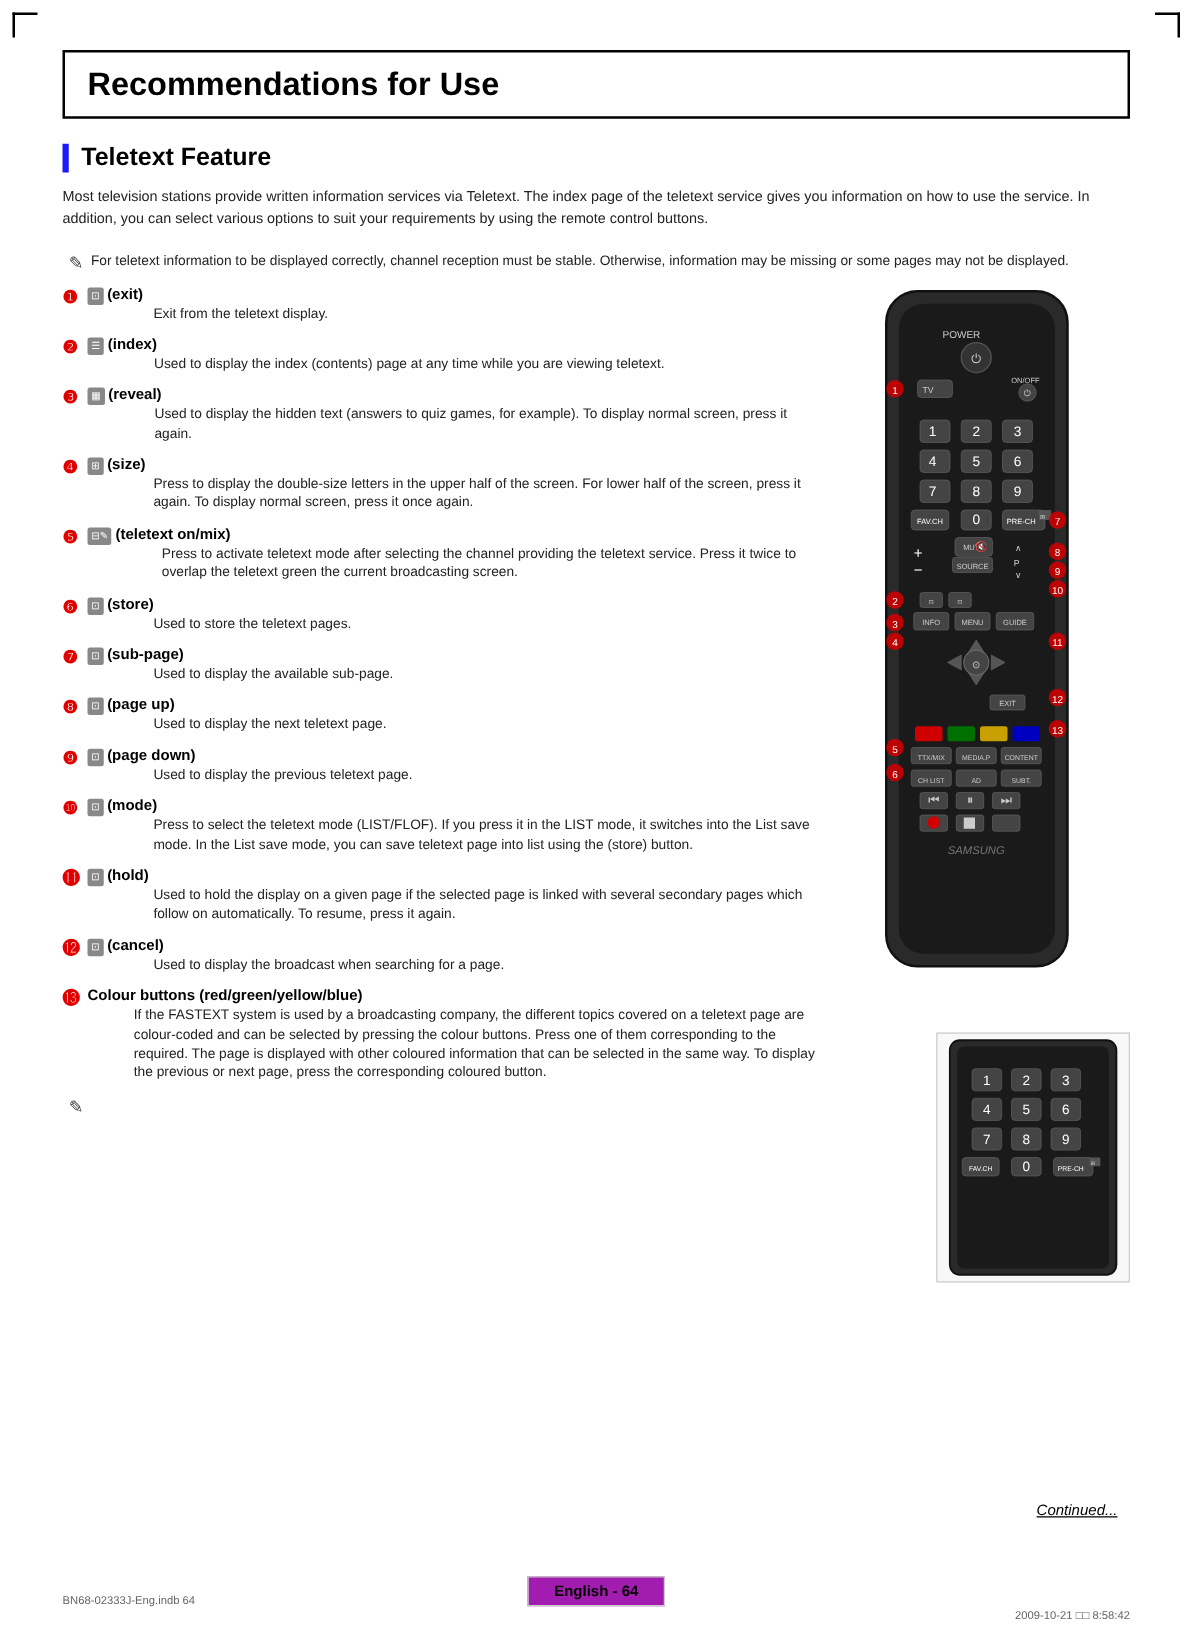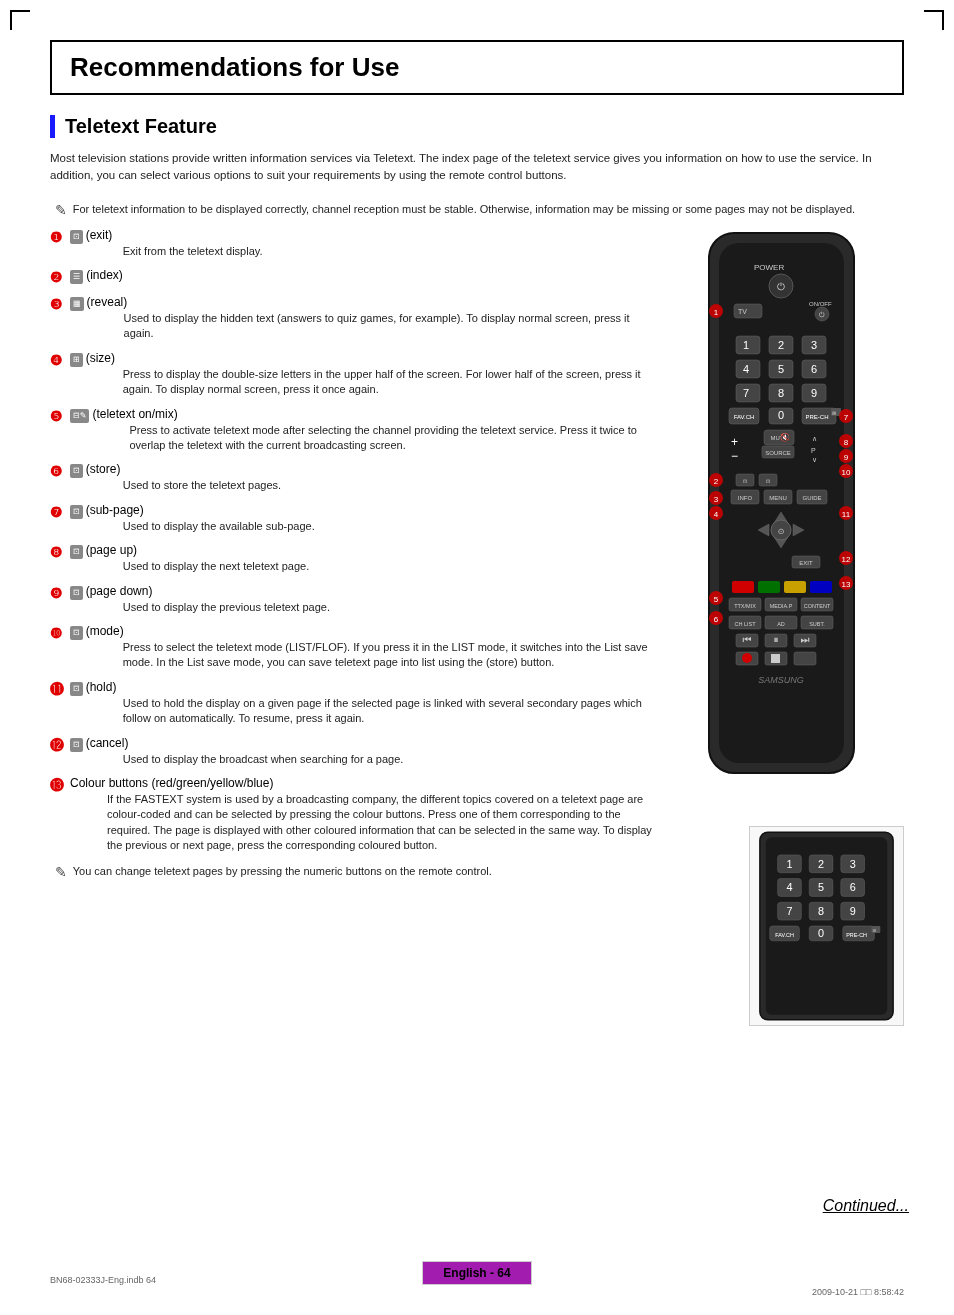--- a/index.html
+++ b/index.html
@@ -128,39 +128,39 @@
       flex-shrink: 0;
       height: 14px;
       line-height: 12px;
       margin-top: 2px;
     }
     .feature-content {
       flex: 1;
     }
     .feature-title {
       font-size: 12px;
-      font-weight: normal;
+      font-weight: bold;
       color: #000;
       margin-bottom: 2px;
     }
     .feature-desc {
       font-size: 11px;
       line-height: 1.4;
       color: #222;
       padding-left: 37px;
     }
 
     
     .continued {
       font-style: italic;
-      font-size: 16px;
+      font-size: 12px;
       color: #000;
       text-decoration: underline;
       position: absolute;
-      right: 45px;
+      right: 60px;
       bottom: 100px;
     }
 
     
     .footer {
       position: absolute;
       bottom: 30px;
       left: 0;
       right: 0;
       display: flex;
@@ -232,20 +232,21 @@
           <div class="feature-title">(exit)</div>
           <div class="feature-desc">Exit from the teletext display.</div>
         </div>
       </div>
 
       <div class="feature-item">
         <span class="feature-num">❷</span>
         <span class="feature-icon">☰</span>
         <div class="feature-content">
           <div class="feature-title">(index)</div>
+          <div class="feature-desc">Used to display the index (contents) page at any time while you are viewing teletext.</div>
         </div>
       </div>
 
       <div class="feature-item">
         <span class="feature-num">❸</span>
         <span class="feature-icon">▦</span>
         <div class="feature-content">
           <div class="feature-title">(reveal)</div>
           <div class="feature-desc">Used to display the hidden text (answers to quiz games, for example). To display normal screen, press it again.</div>
         </div>
@@ -258,21 +259,21 @@
           <div class="feature-title">(size)</div>
           <div class="feature-desc">Press to display the double-size letters in the upper half of the screen. For lower half of the screen, press it again. To display normal screen, press it once again.</div>
         </div>
       </div>
 
       <div class="feature-item">
         <span class="feature-num">❺</span>
         <span class="feature-icon">⊟✎</span>
         <div class="feature-content">
           <div class="feature-title">(teletext on/mix)</div>
-          <div class="feature-desc">Press to activate teletext mode after selecting the channel providing the teletext service. Press it twice to overlap the teletext with the current broadcasting screen.</div>
+          <div class="feature-desc">Press to activate teletext mode after selecting the channel providing the teletext service. Press it twice to overlap the teletext green the current broadcasting screen.</div>
         </div>
       </div>
 
       <div class="feature-item">
         <span class="feature-num">❻</span>
         <span class="feature-icon">⊡</span>
         <div class="feature-content">
           <div class="feature-title">(store)</div>
           <div class="feature-desc">Used to store the teletext pages.</div>
         </div>
@@ -335,21 +336,20 @@
       <div class="feature-item">
         <span class="feature-num">⓭</span>
         <div class="feature-content">
           <div class="feature-title">Colour buttons (red/green/yellow/blue)</div>
           <div class="feature-desc">If the FASTEXT system is used by a broadcasting company, the different topics covered on a teletext page are colour-coded and can be selected by pressing the colour buttons. Press one of them corresponding to the required. The page is displayed with other coloured information that can be selected in the same way. To display the previous or next page, press the corresponding coloured button.</div>
         </div>
       </div>
 
       <div class="note-block" style="margin-top:8px;">
         <span class="note-icon">✎</span>
-        <span class="note-text">You can change teletext pages by pressing the numeric buttons on the remote control.</span>
       </div>
 
     </div>
 
     <div class="right-col">
       
       <svg class="remote-control" viewBox="0 0 215 580" xmlns="http://www.w3.org/2000/svg">
 
         <rect x="35" y="5" width="145" height="540" rx="25" ry="25" fill="#2a2a2a" stroke="#111" stroke-width="2"></rect>
 

